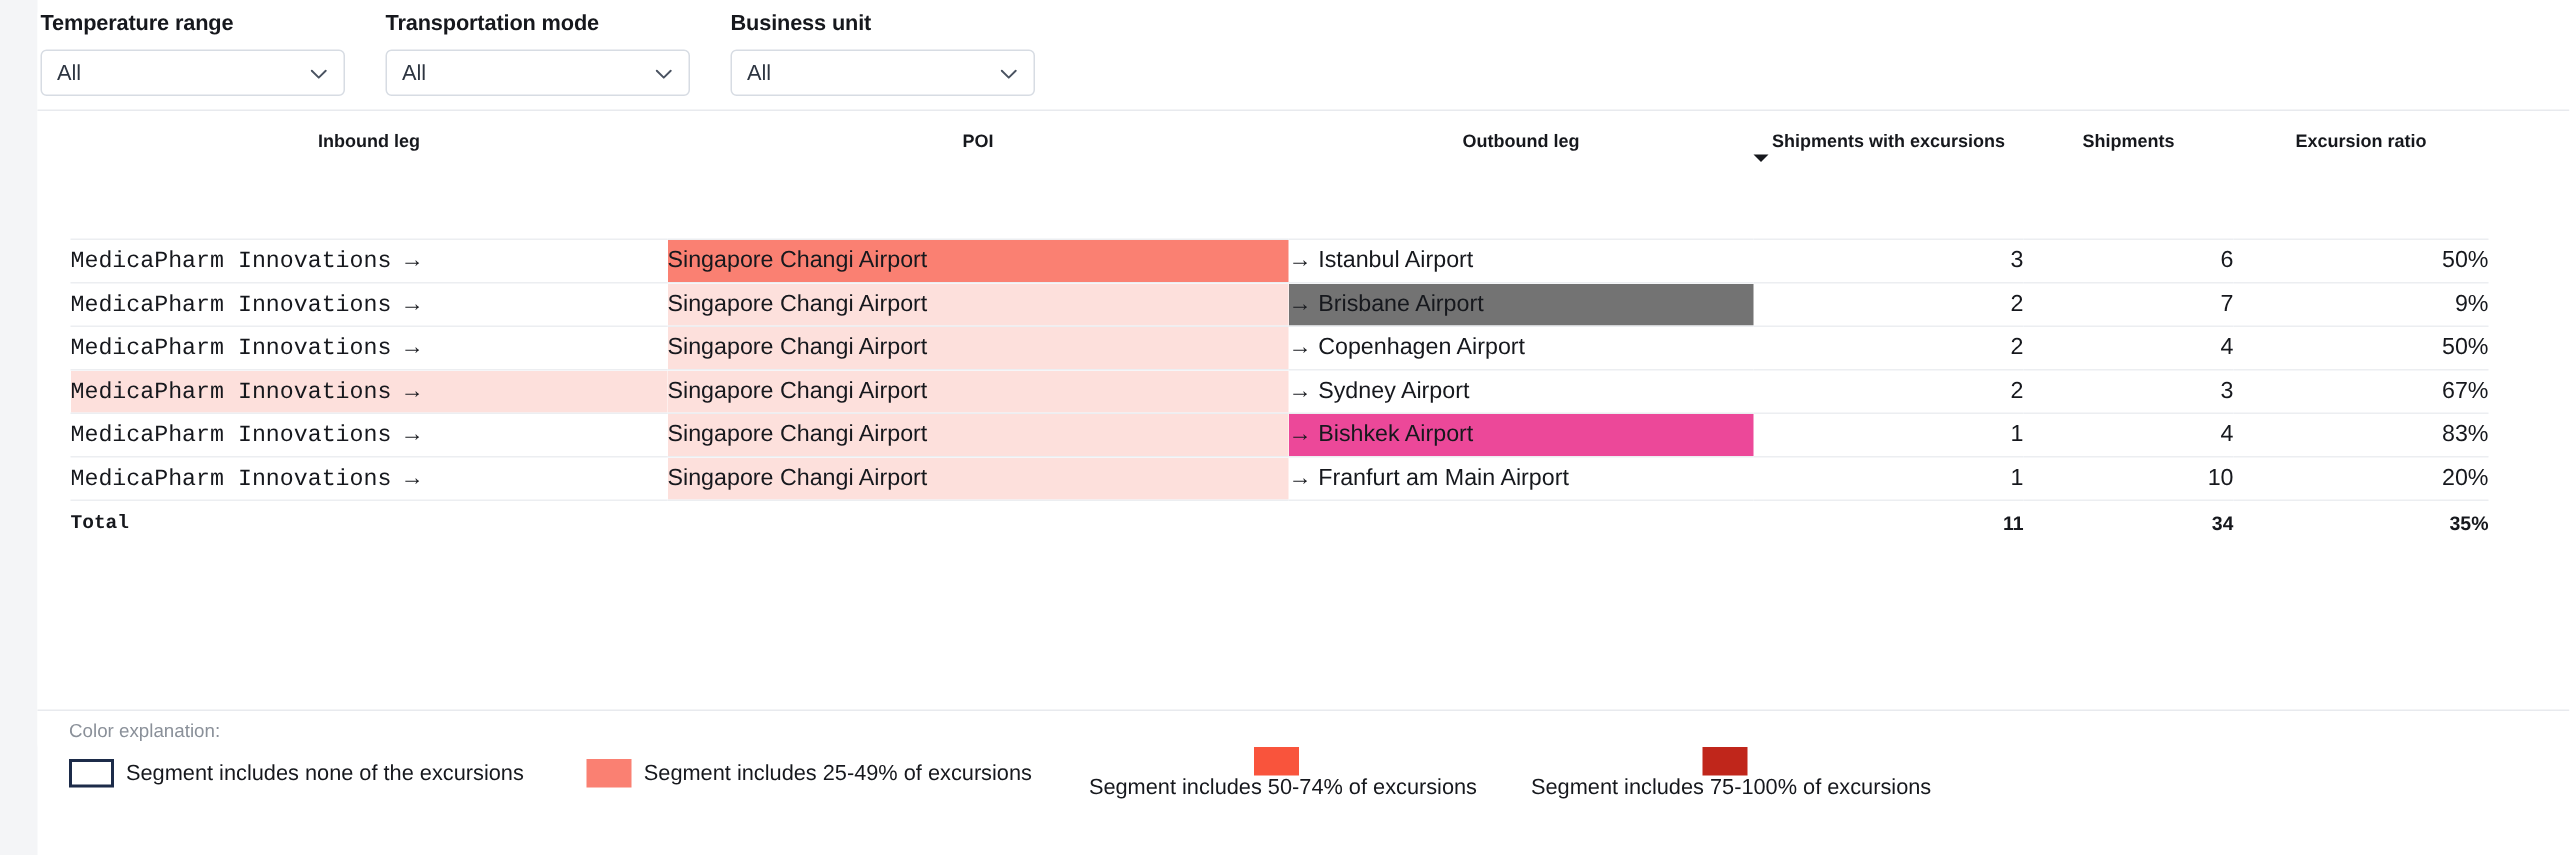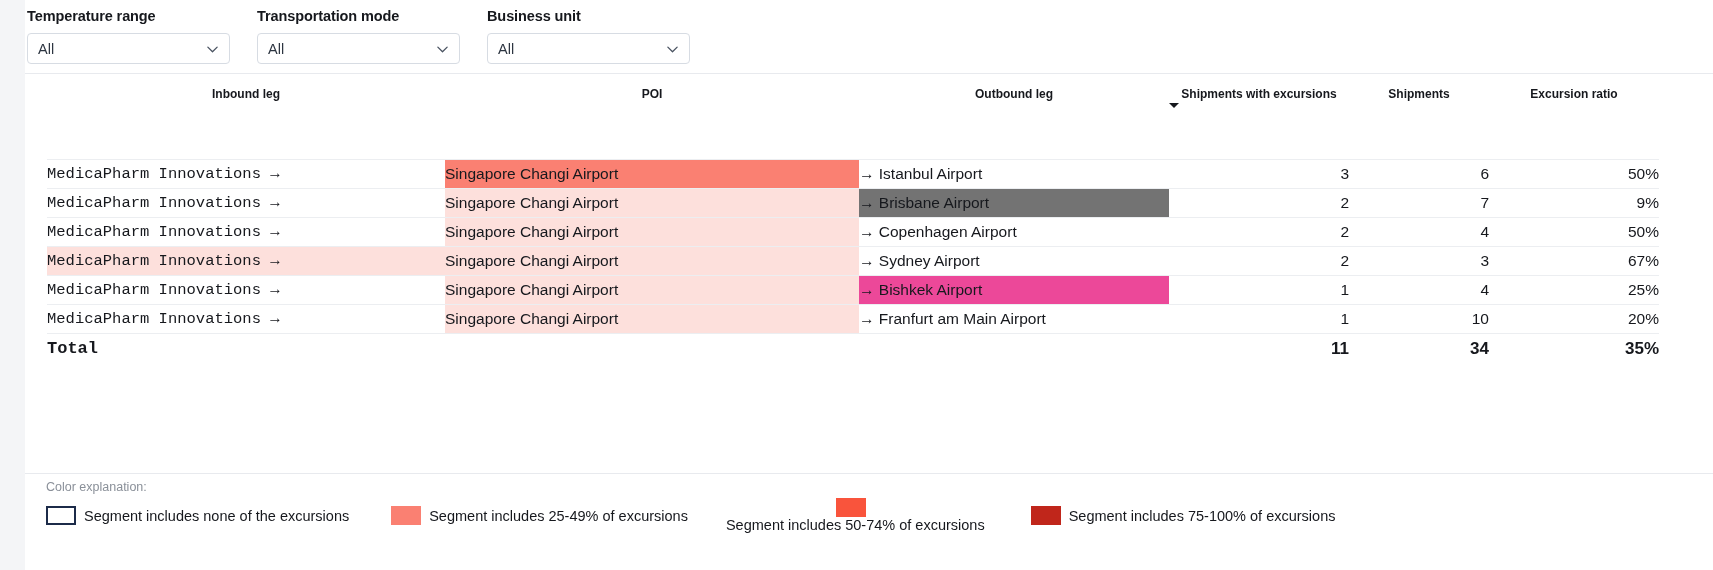--- a/index.html
+++ b/index.html
@@ -131,21 +131,21 @@
   }
   td.c-inbound { padding-left: 2px; font-family: Liberation Mono, monospace; }
   td.c-poi { padding-left: 6px; }
   td.c-out { padding-left: 10px; }
   td.num {
     text-align: right;
     padding-right: 2px;
   }
   tr.total td {
     font-weight: bold;
-    font-size: 17px;
+    font-size: 13px;
     border-bottom: none;
     border-top: 1.5px solid #2b2f3a;
     height: 30px;
     line-height: 30px;
     background: #ffffff !important;
     margin-left: 12px;
   }
 
   
   .legend {
@@ -296,21 +296,21 @@
             <td class="num">2</td>
             <td class="num">3</td>
             <td class="num">67%</td>
           </tr>
           <tr>
             <td class="c-inbound" style="background:#ffffff">MedicaPharm Innovations →</td>
             <td class="c-poi" style="background:#fde0dc">Singapore Changi Airport</td>
             <td class="c-out" style="background:#ec4899">→ Bishkek Airport</td>
             <td class="num">1</td>
             <td class="num">4</td>
-            <td class="num">25%</td>
+            <td class="num">83%</td>
           </tr>
           <tr>
             <td class="c-inbound" style="background:#ffffff">MedicaPharm Innovations →</td>
             <td class="c-poi" style="background:#fde0dc">Singapore Changi Airport</td>
             <td class="c-out" style="background:#ffffff">→ Franfurt am Main Airport</td>
             <td class="num">1</td>
             <td class="num">10</td>
             <td class="num">20%</td>
           </tr>
           <tr class="total">
@@ -335,20 +335,20 @@
           <span class="legend-text">Segment includes none of the excursions</span>
         </div>
         <div class="legend-item" style="margin-left: 42px;">
           <span class="swatch" style="background:#fa8072"></span>
           <span class="legend-text">Segment includes 25-49% of excursions</span>
         </div>
         <div class="legend-item" style="margin-left: 30px; flex-direction: column;">
           <span class="swatch" style="background:#f9543c"></span>
           <span class="legend-text">Segment includes 50-74% of excursions</span>
         </div>
-        <div class="legend-item" style="margin-left: 46px;">
+        <div class="legend-item" style="margin-left: 28px; flex-direction: column;">
           <span class="swatch" style="background:#c0261b"></span>
           <span class="legend-text">Segment includes 75-100% of excursions</span>
         </div>
       </div>
   </div>
 
 </div>
 
 </body></html>

